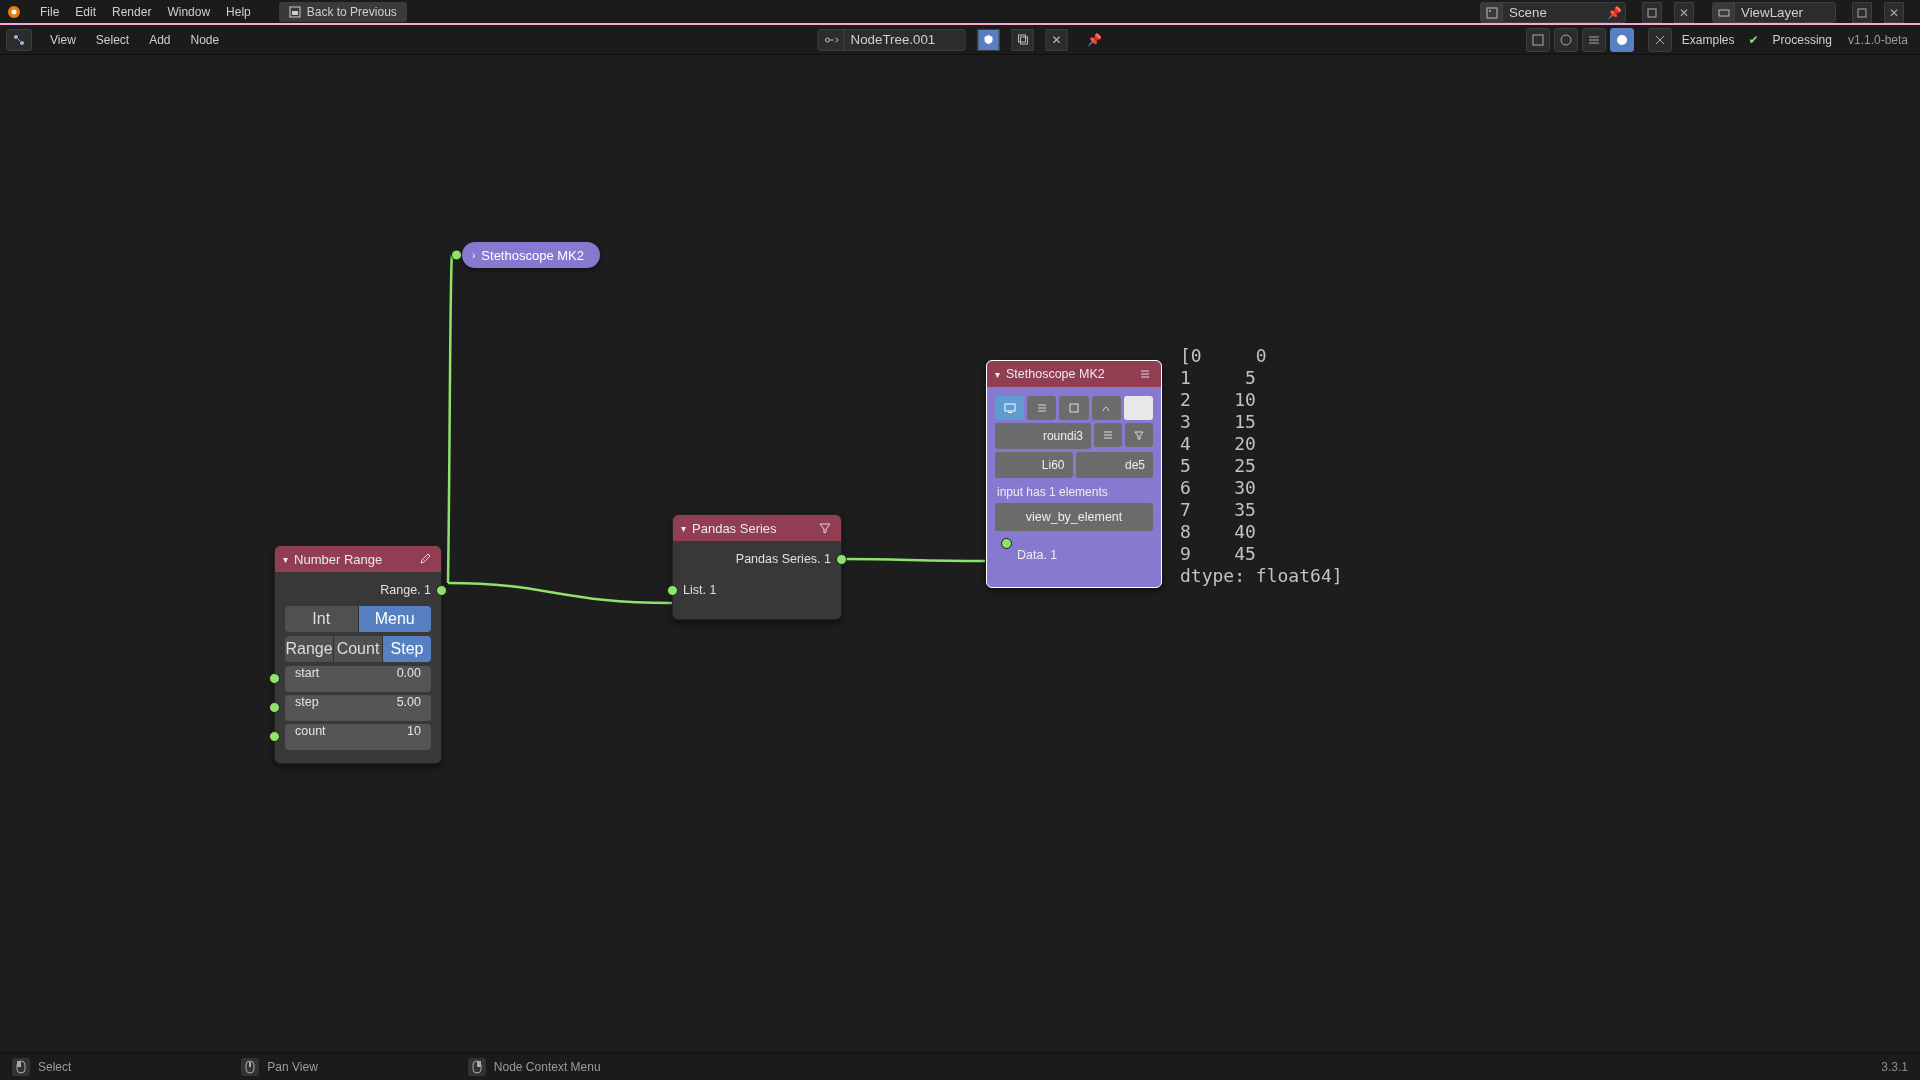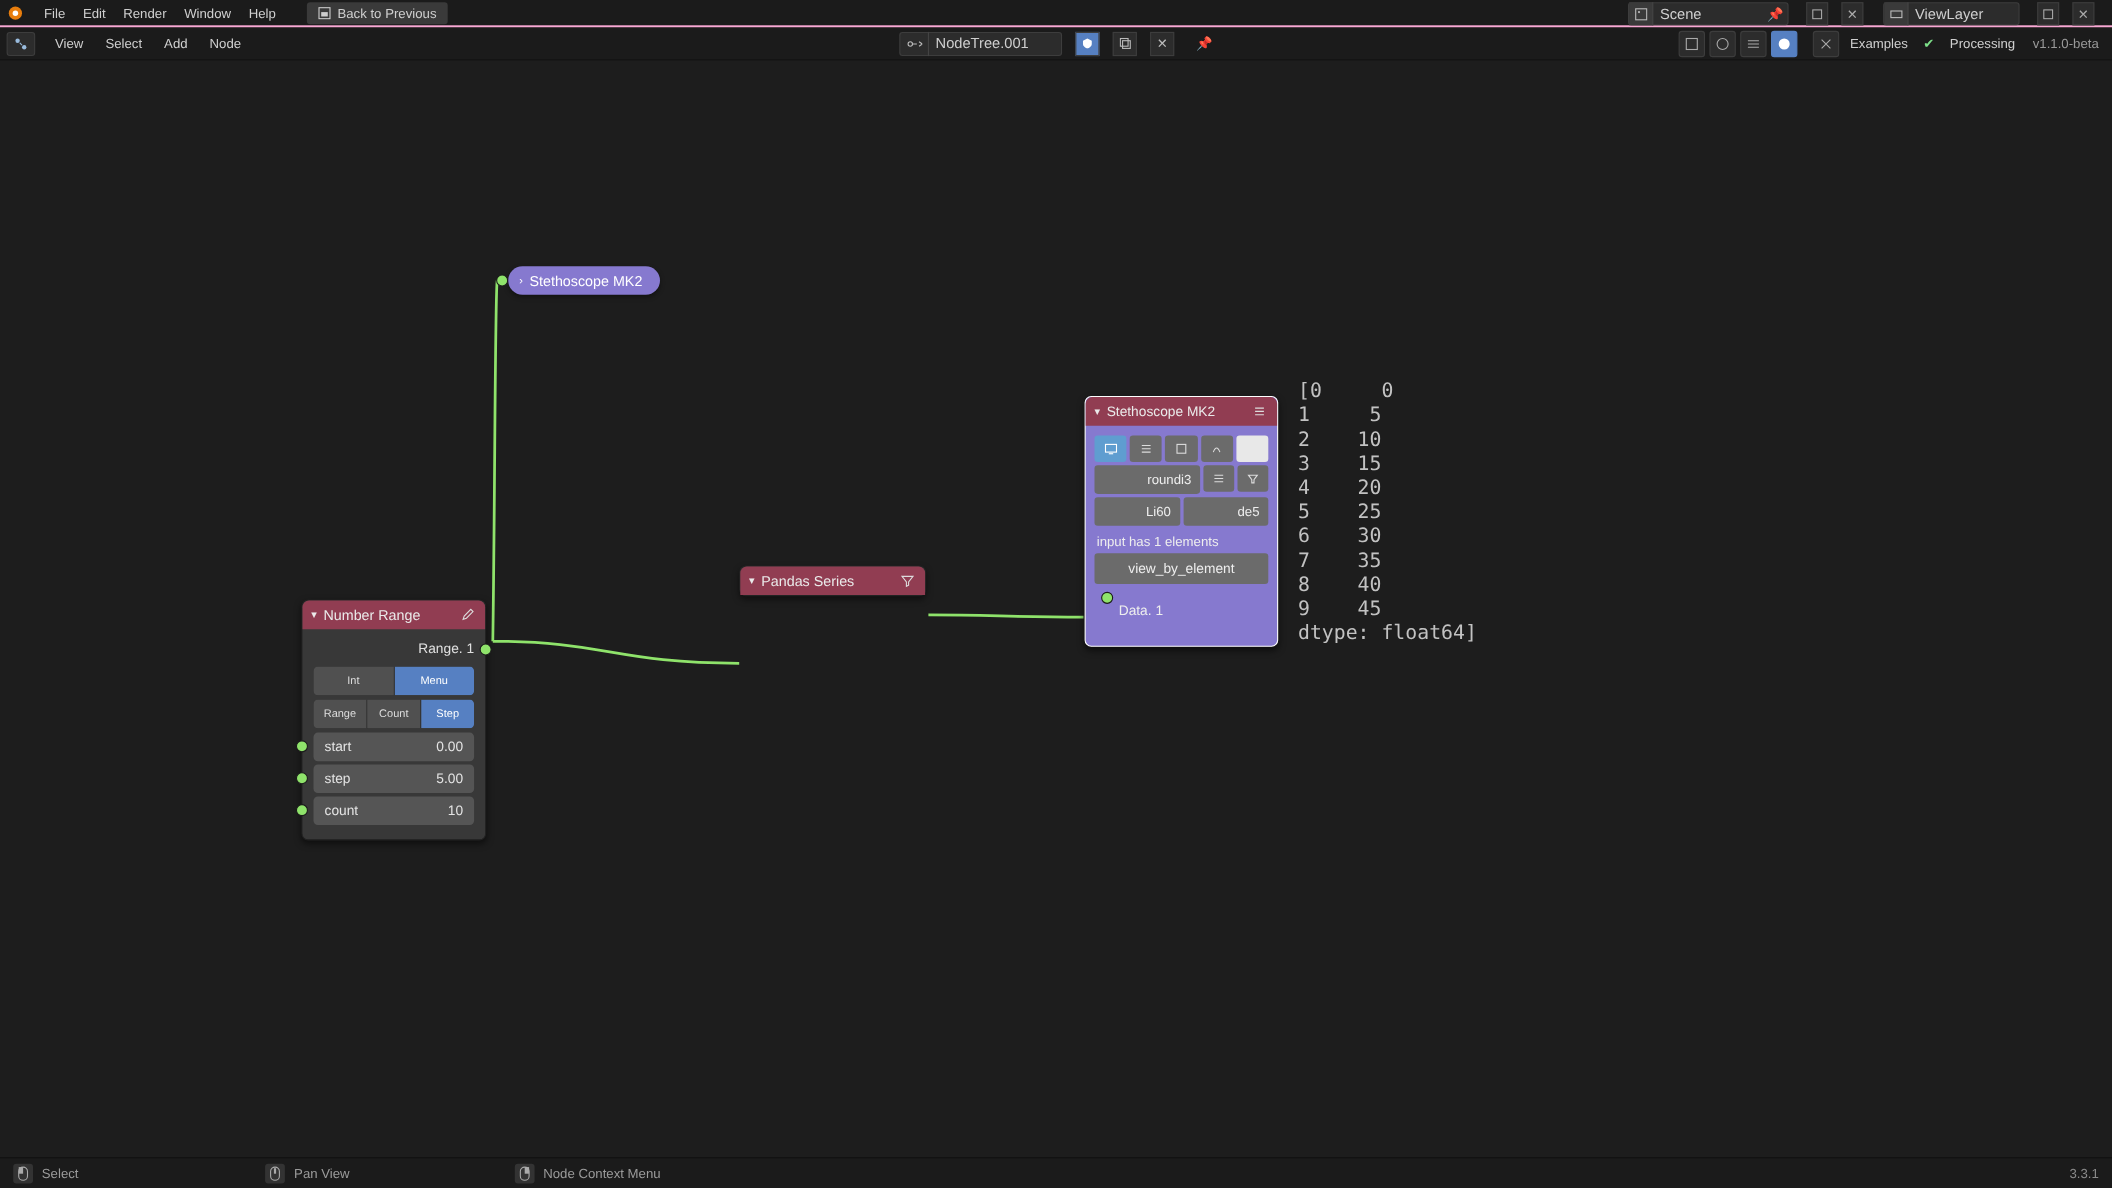--- a/index.html
+++ b/index.html
@@ -46,24 +46,24 @@
 .node-header .title { flex:1; font-size:13px;}
 .node-header .hicon { width:16px;height:16px; display:flex;align-items:center;justify-content:center;}
 .node-body { padding:6px 10px 10px;}
 .sock-row { display:flex; align-items:center; height:24px; position:relative;}
 .sock-out { justify-content:flex-end; }
 .sock-label { font-size:12.5px; color:#e0e0e0;}
 .sock-dot { position:absolute; width:11px;height:11px; background:#8fe36b; border:1.5px solid #1b1b1b; border-radius:50%;}
 .sock-dot.in { left:-16px;}
 .sock-dot.out { right:-16px;}
 .toggle-group { display:flex; border-radius:4px; overflow:hidden; margin:4px 0;}
-.toggle-group .tg { flex:1; height:26px; display:flex;align-items:center;justify-content:center; background:#505050; color:#ddd; font-size:10px; cursor:pointer; border-right:1px solid #303030;}
+.toggle-group .tg { flex:1; height:26px; display:flex;align-items:center;justify-content:center; background:#505050; color:#ddd; font-size:16px; cursor:pointer; border-right:1px solid #303030;}
 .toggle-group .tg:last-child{border-right:none;}
 .toggle-group .tg.active { background:#5680c2; color:#fff;}
-.num-field { display:flex; justify-content:space-between; align-items:center; background:#555; height:26px; border-radius:4px; margin:3px 0; padding:0 10px; color:#e4e4e4; font-size:12.5px;cursor:pointer;}
+.num-field { display:flex; justify-content:space-between; align-items:flex-start; background:#555; height:26px; border-radius:4px; margin:3px 0; padding:0 10px; color:#e4e4e4; font-size:12.5px;cursor:pointer;}
 
 
 .steth-pill { position:absolute; background:#8679cf; color:#fff; height:26px; border-radius:13px; display:flex; align-items:center; padding:0 16px 0 10px; gap:6px; font-size:13px; box-shadow:0 2px 5px rgba(0,0,0,0.4);}
 .steth-pill .tri { font-size:10px;}
 .steth-pill-dot { position:absolute; left:-11px; top:50%; transform:translateY(-50%); width:11px;height:11px;background:#8fe36b;border:1.5px solid #1b1b1b;border-radius:50%;}
 
 
 .steth-node { position:absolute; width:176px; background:#8679cf; border-radius:6px; border:1.5px solid #fff; box-shadow:0 3px 6px rgba(0,0,0,0.5);}
 .steth-node .node-header { background:#913d52;}
 .steth-body { padding:6px 8px 8px;}
@@ -284,20 +284,30 @@
 <div class="node" style="left:672px; top:459px; width:170px;">
   <div class="node-header">
     <span class="collapse-tri">▾</span>
     <span class="title">Pandas Series</span>
     <span class="hicon">
             <svg width="14" height="14" viewBox="0 0 14 14">
               <path d="M2 3 h10 l-4 5 v3 l-2 1 v-4 z" fill="none" stroke="#ddd"></path>
             </svg>
           </span>
   </div>
+  <div class="node-body">
+    <div class="sock-row sock-out">
+      <span class="sock-label">Pandas Series. 1</span>
+      <span class="sock-dot out"></span>
+    </div>
+    <div class="sock-row" style="height:38px;">
+      <span class="sock-dot in" style="top:14px;"></span>
+      <span class="sock-label">List. 1</span>
+    </div>
+  </div>
 </div>
 
 <div class="steth-node" style="left:986px; top:305px;">
   <div class="node-header">
     <span class="collapse-tri">▾</span>
     <span class="title" style="font-size:12.5px;">Stethoscope MK2</span>
     <span class="hicon">
             <svg width="12" height="12" viewBox="0 0 12 12">
               <path d="M2 3h8M2 6h8M2 9h8" stroke="#ddd"></path>
             </svg>

